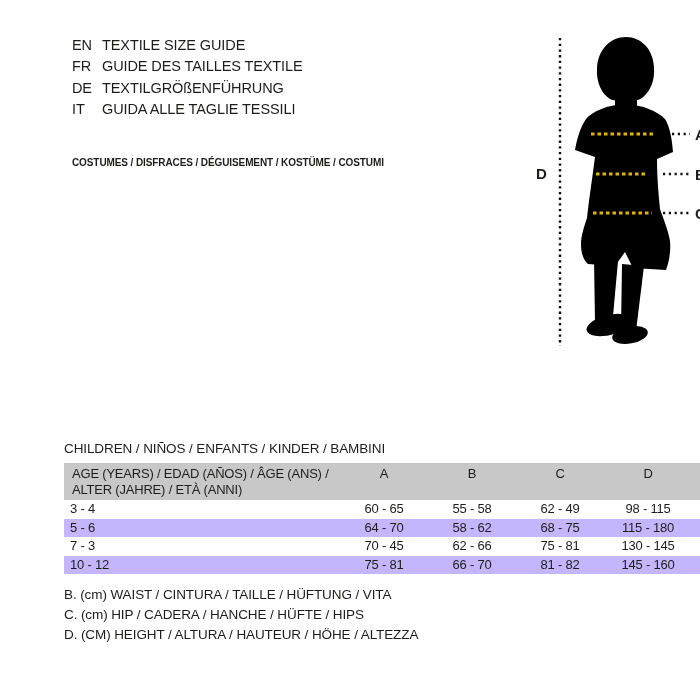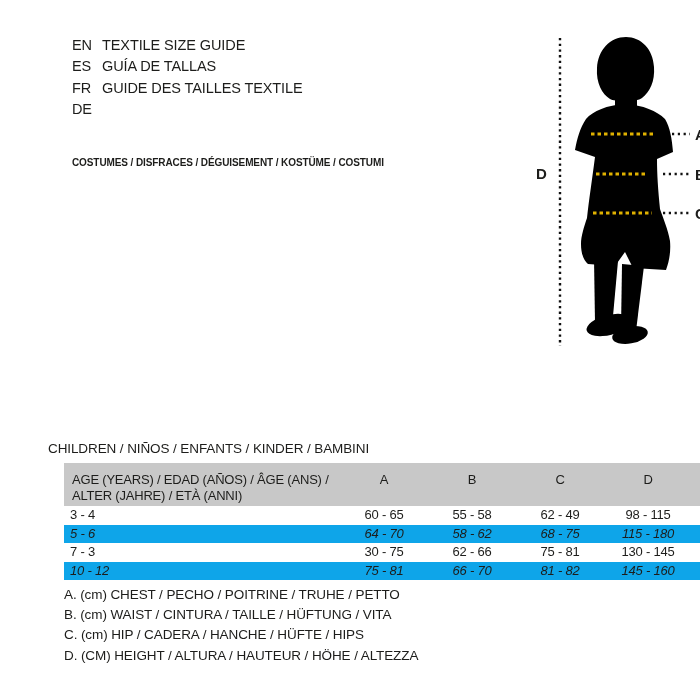--- a/index.html
+++ b/index.html
@@ -11,57 +11,58 @@
   .lang-list{position:absolute;left:28px;top:35px;}
   .lang-row{display:flex;font-size:14.5px;line-height:21.4px;letter-spacing:-0.1px;}
   .lang-code{width:30px;flex:0 0 30px;}
   
   .category-title{
     position:absolute;left:28px;top:157px;font-size:10px;font-weight:bold;letter-spacing:-0.1px;
   }
   
   .diagram{position:absolute;left:485px;top:28px;width:200px;height:324px;}
   
-  .section-title{position:absolute;left:4px;top:441px;font-size:13.5px;letter-spacing:-0.1px;}
+  .section-title{position:absolute;left:20px;top:441px;font-size:13.5px;letter-spacing:-0.1px;}
   
   .size-table{
     position:absolute;left:20px;top:463px;width:650px;
     border-collapse:collapse;table-layout:fixed;font-size:13px;letter-spacing:-0.2px;
   }
   .size-table th{
-    background:#c8c8c8;font-weight:normal;vertical-align:top;padding:9px 0 3px 0;
+    background:#c8c8c8;font-weight:normal;vertical-align:top;padding:3px 0 3px 0;
     line-height:15.5px;height:28px;text-align:center;
   }
   .size-table th.age-col{text-align:left;padding-left:8px;}
   .size-table td{height:18.5px;padding:0;text-align:center;line-height:18.5px;}
   .size-table td.age-cell{text-align:left;padding-left:6px;}
-  .size-table tr.alt td{background:#0ea5e9;font-style:italic;}
+  .size-table tr.alt td{background:#c4b5fd;}
   
   .legend{position:absolute;left:20px;top:585px;font-size:13.5px;line-height:20.2px;letter-spacing:-0.1px;}
 </style>
 </head>
 <body>
 
 <div class="page">
 
   <div class="lang-list">
     <div class="lang-row">
       <span class="lang-code">EN</span>
       <span class="lang-label">TEXTILE SIZE GUIDE</span>
     </div>
     <div class="lang-row">
-      <span class="lang-code">ES</span>
-      <span class="lang-label">GUÍA DE TALLAS</span>
-    </div>
-    <div class="lang-row">
       <span class="lang-code">FR</span>
       <span class="lang-label">GUIDE DES TAILLES TEXTILE</span>
     </div>
     <div class="lang-row">
       <span class="lang-code">DE</span>
+      <span class="lang-label">TEXTILGRÖßENFÜHRUNG</span>
+    </div>
+    <div class="lang-row">
+      <span class="lang-code">IT</span>
+      <span class="lang-label">GUIDA ALLE TAGLIE TESSILI</span>
     </div>
   </div>
 
   <div class="category-title">COSTUMES / DISFRACES / DÉGUISEMENT / KOSTÜME / COSTUMI</div>
 
   <div class="diagram">
     <svg width="200" height="324" viewBox="0 0 200 324" xmlns="http://www.w3.org/2000/svg">
 
       <line x1="31" y1="10" x2="31" y2="318" stroke="#111111" stroke-width="2.4" stroke-dasharray="2.3 3.4"></line>
 
@@ -143,37 +144,36 @@
       <tr class="alt">
         <td class="age-cell">5 - 6</td>
         <td>64 - 70</td>
         <td>58 - 62</td>
         <td>68 - 75</td>
         <td>115 - 180</td>
         <td></td>
       </tr>
       <tr>
         <td class="age-cell">7 - 3</td>
-        <td>30 - 75</td>
+        <td>70 - 45</td>
         <td>62 - 66</td>
         <td>75 - 81</td>
         <td>130 - 145</td>
         <td></td>
       </tr>
       <tr class="alt">
         <td class="age-cell">10 - 12</td>
         <td>75 - 81</td>
         <td>66 - 70</td>
         <td>81 - 82</td>
         <td>145 - 160</td>
         <td></td>
       </tr>
     </tbody>
   </table>
 
   <div class="legend">
-    <div class="legend-line">A. (cm) CHEST / PECHO / POITRINE / TRUHE / PETTO</div>
     <div class="legend-line">B. (cm) WAIST / CINTURA / TAILLE / HÜFTUNG / VITA</div>
     <div class="legend-line">C. (cm) HIP / CADERA / HANCHE / HÜFTE / HIPS</div>
     <div class="legend-line">D. (CM) HEIGHT / ALTURA / HAUTEUR / HÖHE / ALTEZZA</div>
   </div>
 
 </div>
 
 </body></html>

